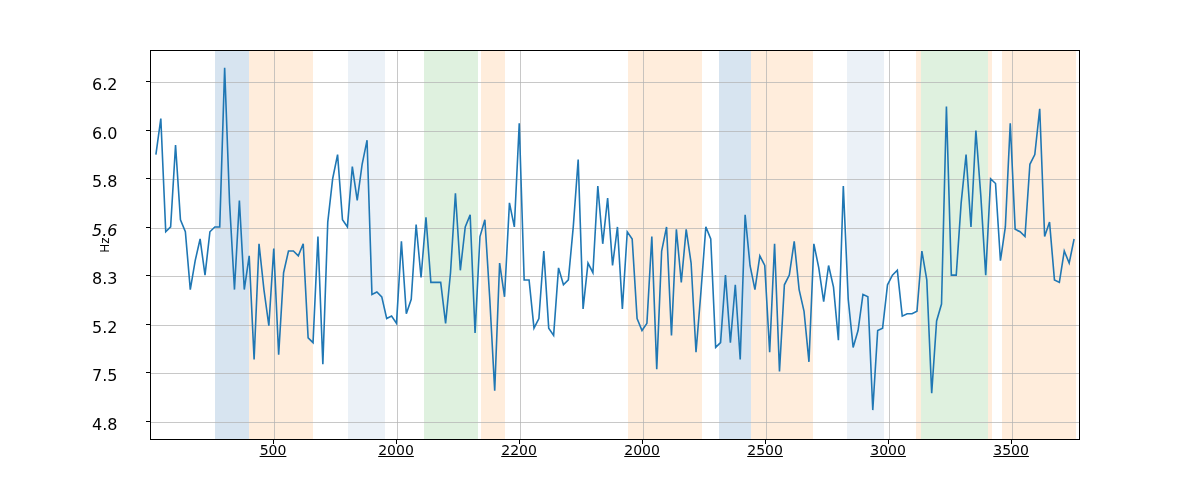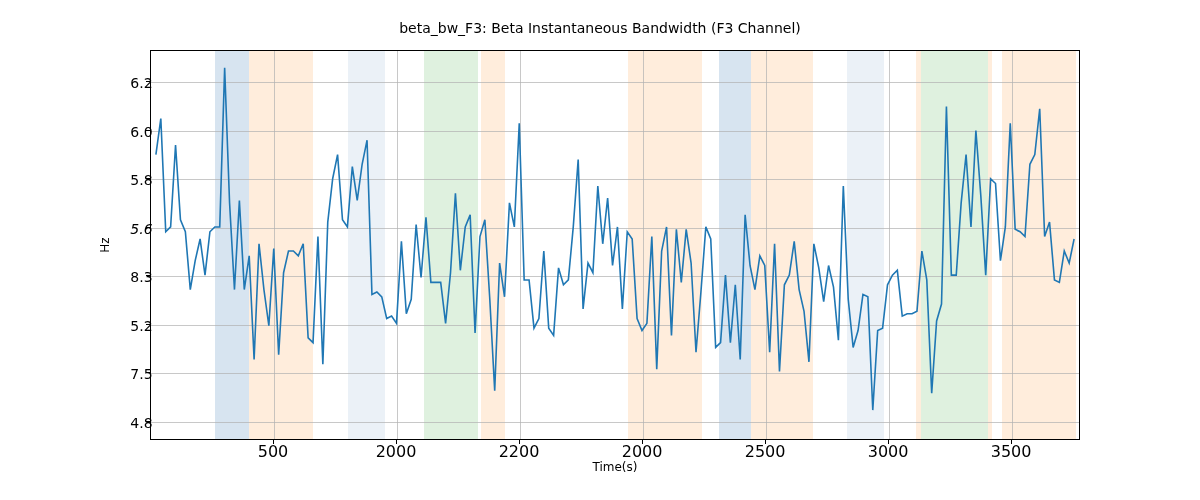--- a/index.html
+++ b/index.html
@@ -58,28 +58,29 @@
     width: 930px;
     text-align: center;
     font-size: 12px;
   }
   .tick-x {
     position: absolute;
     top: 442px;
     width: 60px;
     margin-left: -30px;
     text-align: center;
+    font-size: 14px;
+    text-decoration: underline;
+  }
+  .tick-y {
+    position: absolute;
+    left: 92px;
+    width: 35px;
+    text-align: left;
     font-size: 16px;
-  }
-  .tick-y {
-    position: absolute;
-    left: 124px;
-    width: 35px;
-    text-align: center;
-    font-size: 14px;
     margin-top: -6px;
   }
   .tickmark-x {
     position: absolute;
     width: 1px;
     height: 4px;
     background: #000;
     top: 440px;
   }
   .tickmark-y {
@@ -125,21 +126,20 @@
     stroke-width: 1.6;
     stroke-linejoin: miter;
     stroke-linecap: butt;
   }
 </style>
 </head>
 <body>
 
 <div class="figure">
 
-  <div class="title">beta_bw_F3: Beta Instantaneous Bandwidth (F3 Channel)</div>
 
   <div class="ylabel">
     <span>Hz</span>
   </div>
 
   <div class="axes" id="axes">
       <div class="band" style="left: 851.27px; width: 73.8095px; background: rgb(255, 216, 177);"></div>
       <div class="band" style="left: 836.508px; width: 4.92063px; background: rgb(255, 216, 177);"></div>
       <div class="band" style="left: 770.079px; width: 66.4286px; background: rgb(184, 224, 184);"></div>
       <div class="band" style="left: 765.159px; width: 4.92063px; background: rgb(255, 216, 177);"></div>
@@ -166,21 +166,20 @@
       <div class="gridline-h" style="top: 225.28px;"></div>
       <div class="gridline-h" style="top: 176.832px;"></div>
       <div class="gridline-h" style="top: 128.385px;"></div>
       <div class="gridline-h" style="top: 79.9379px;"></div>
       <div class="gridline-h" style="top: 31.4907px;"></div>
       <svg class="line" id="line-svg" viewBox="0 0 930 390" preserveAspectRatio="none">
       <path id="line-path" d="M4.92 104.16 L9.84 67.83 L14.76 181.68 L19.68 176.83 L24.60 94.47 L29.52 169.57 L34.44 181.68 L39.37 239.81 L44.29 210.75 L49.21 188.94 L54.13 225.28 L59.05 181.68 L63.97 176.83 L68.89 176.83 L73.81 16.96 L78.73 152.61 L83.65 239.81 L88.57 150.19 L93.49 239.81 L98.41 205.90 L103.33 310.06 L108.25 193.79 L113.17 239.81 L118.10 276.15 L123.02 198.63 L127.94 305.22 L132.86 222.86 L137.78 201.06 L142.70 201.06 L147.62 205.90 L152.54 193.79 L157.46 288.26 L162.38 293.11 L167.30 186.52 L172.22 314.91 L177.14 171.99 L182.06 128.39 L186.98 104.16 L191.90 169.57 L196.83 176.83 L201.75 116.27 L206.67 150.19 L211.59 113.85 L216.51 89.63 L221.43 244.66 L226.35 242.24 L231.27 247.08 L236.19 268.88 L241.11 266.46 L246.03 273.73 L250.95 191.37 L255.87 264.04 L260.79 249.50 L265.71 174.41 L270.63 227.70 L275.56 167.14 L280.48 232.55 L285.40 232.55 L290.32 232.55 L295.24 273.73 L300.16 222.86 L305.08 142.92 L310.00 220.43 L314.92 176.83 L319.84 164.72 L324.76 283.42 L329.68 186.52 L334.60 169.57 L339.52 249.50 L344.44 341.55 L349.37 213.17 L354.29 247.08 L359.21 152.61 L364.13 176.83 L369.05 72.67 L373.97 230.12 L378.89 230.12 L383.81 278.57 L388.73 268.88 L393.65 201.06 L398.57 278.57 L403.49 285.84 L408.41 218.01 L413.33 234.97 L418.25 230.12 L423.17 176.83 L428.10 109.01 L433.02 259.19 L437.94 213.17 L442.86 222.86 L447.78 135.65 L452.70 193.79 L457.62 147.76 L462.54 215.59 L467.46 176.83 L472.38 259.19 L477.30 181.68 L482.22 188.94 L487.14 268.88 L492.06 280.99 L496.98 273.73 L501.90 186.52 L506.83 319.75 L511.75 201.06 L516.67 176.83 L521.59 285.84 L526.51 179.25 L531.43 232.55 L536.35 179.25 L541.27 213.17 L546.19 302.80 L551.11 242.24 L556.03 176.83 L560.95 188.94 L565.87 297.95 L570.79 293.11 L575.71 225.28 L580.63 293.11 L585.56 234.97 L590.48 310.06 L595.40 164.72 L600.32 215.59 L605.24 239.81 L610.16 205.90 L615.08 215.59 L620.00 302.80 L624.92 193.79 L629.84 322.17 L634.76 234.97 L639.68 225.28 L644.60 191.37 L649.52 239.81 L654.44 261.61 L659.37 312.48 L664.29 193.79 L669.21 218.01 L674.13 251.93 L679.05 215.59 L683.97 237.39 L688.89 290.68 L693.81 135.65 L698.73 249.50 L703.65 297.95 L708.57 280.99 L713.49 244.66 L718.41 247.08 L723.33 360.93 L728.25 280.99 L733.17 278.57 L738.10 234.97 L743.02 225.28 L747.94 220.43 L752.86 266.46 L757.78 264.04 L762.70 264.04 L767.62 261.61 L772.54 201.06 L777.46 230.12 L782.38 343.98 L787.30 271.30 L792.22 254.35 L797.14 55.71 L802.06 225.28 L806.98 225.28 L811.90 152.61 L816.83 104.16 L821.75 176.83 L826.67 79.94 L831.59 145.34 L836.51 225.28 L841.43 128.39 L846.35 133.23 L851.27 210.75 L856.19 176.83 L861.11 72.67 L866.03 179.25 L870.95 181.68 L875.87 186.52 L880.79 113.85 L885.71 104.16 L890.63 58.14 L895.56 186.52 L900.48 171.99 L905.40 230.12 L910.32 232.55 L915.24 201.06 L920.16 213.17 L925.08 188.94 "></path>
     </svg>
   </div>
 
-  <div class="xlabel">Time(s)</div>
 
 <div class="tick-x" style="left: 273.016px;">500</div>
     <div class="tickmark-x" style="left: 273.016px;"></div>
     <div class="tick-x" style="left: 396.032px;">2000</div>
     <div class="tickmark-x" style="left: 396.032px;"></div>
     <div class="tick-x" style="left: 519.048px;">2200</div>
     <div class="tickmark-x" style="left: 519.048px;"></div>
     <div class="tick-x" style="left: 642.063px;">2000</div>
     <div class="tickmark-x" style="left: 642.063px;"></div>
     <div class="tick-x" style="left: 765.079px;">2500</div>

